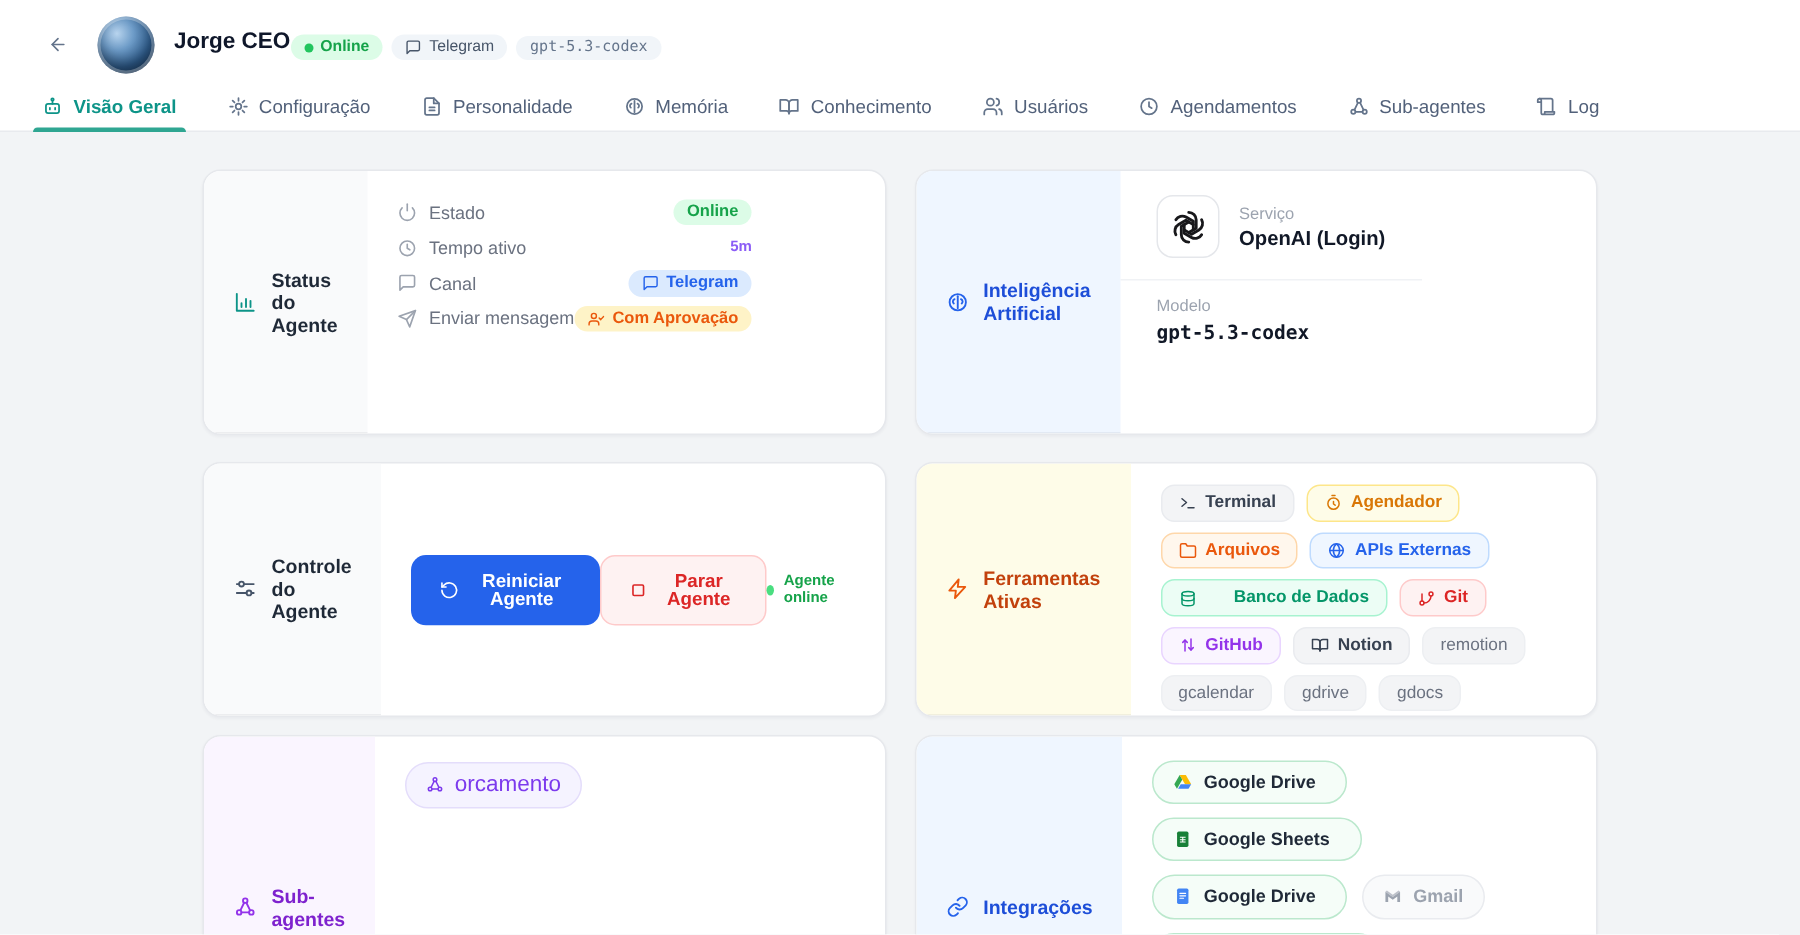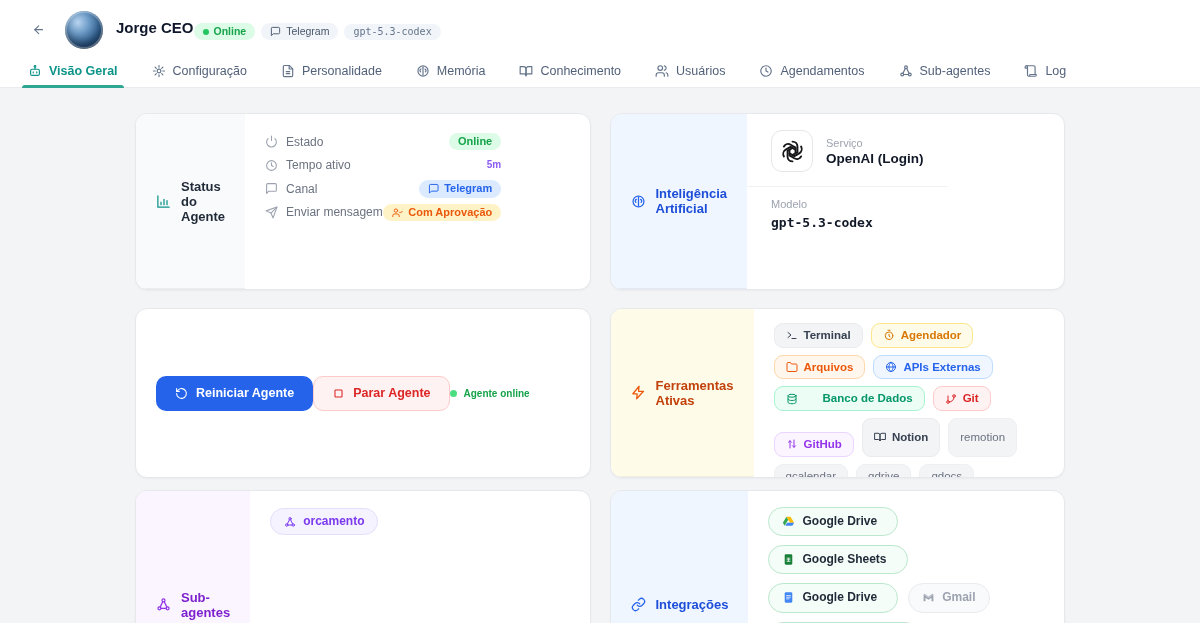--- a/index.html
+++ b/index.html
@@ -90,26 +90,26 @@
   
   .chips { display:flex; flex-wrap:wrap; gap:7px 8px; padding:14px 20px; align-content:flex-start; }
   .chip { display:inline-flex; align-items:center; gap:6px; font-size:11.5px; font-weight:600; padding:5px 11px; border-radius:9px; border:1px solid transparent; line-height:1.1; cursor:pointer; }
   .chip .ic { display:flex; font-size:12px; }
   .v-gray-dark { background:#f3f4f6; color:#374151; border-color:#e9ebef;justify-content:flex-end; }
   .v-amber    { background:#fefce8; color:#d97706; border-color:#fde68a;text-align:right; }
   .v-orange   { background:#fff7ed; color:#ea580c; border-color:#fed7aa; }
   .v-blue     { background:#eff6ff; color:#2563eb; border-color:#bfdbfe; }
   .v-green    { background:#ecfdf5; color:#059669; border-color:#a7f3d0;gap:25px; }
   .v-red      { background:#fef2f2; color:#dc2626; border-color:#fecaca; }
-  .v-purple   { background:#faf5ff; color:#9333ea; border-color:#e9d5ff;margin-top:14px; }
+  .v-purple   { background:#faf5ff; color:#9333ea; border-color:#e9d5ff; }
   .v-gray     { background:#f3f4f6; color:#6b7280; border-color:#edeff2; font-weight:400; }
 
   
   .sub-body { padding:17px 20px; display:flex; flex-wrap:wrap; gap:8px; align-content:flex-start; }
-  .sub-chip { display:inline-flex; align-items:center; gap:7px; background:#f5f3ff; color:#7c3aed; border:1px solid #e4ddfb; border-radius:999px; padding:6px 13px; font-size:12px; font-weight:700; line-height:1.1; cursor:pointer; }
+  .sub-chip { display:inline-flex; align-items:center; gap:7px; background:#f5f3ff; color:#7c3aed; border:1px solid #e4ddfb; border-radius:999px; padding:6px 13px; font-size:15px; font-weight:400; line-height:1.1; cursor:pointer; }
   .sub-chip .ic { display:flex; font-size:12px; }
 
   
   .int-body { padding:16px 20px; display:flex; flex-wrap:wrap; gap:9px 10px; align-content:flex-start; }
   .int-chip { display:inline-flex; align-items:center; gap:7px; font-size:12px; font-weight:600; padding:7px 13px; border-radius:999px; border:1px solid; line-height:1.1; cursor:pointer; }
   .int-chip .ic { display:flex; font-size:13px; }
   .int-chip .chk { display:flex; font-size:13px; color:#16a34a; }
   .int-chip.on  { background:#f5fdf8; border-color:#bbe8cd; color:#1f2937; }
   .int-chip.off { background:#f9fafb; border-color:#e9ebef; color:#9ca3af; }
 </style>
@@ -362,20 +362,31 @@
           <div class="ai-div"></div>
           <div class="mini-label">Modelo</div>
           <div class="model-value">gpt-5.3-codex</div>
         </div>
       </div>
     </div>
 
     <div class="row r2">
 
       <div class="card control">
+        <div class="card-h h-plain">
+          <span class="ic">
+              <svg viewBox="0 0 24 24" fill="none" stroke="currentColor" stroke-width="2" stroke-linecap="round" stroke-linejoin="round">
+                <circle cx="8" cy="7" r="2.6"></circle>
+                <path d="M3 7h2.4M10.6 7H21"></path>
+                <circle cx="16" cy="16.5" r="2.6"></circle>
+                <path d="M3 16.5h10.4M18.6 16.5H21"></path>
+              </svg>
+            </span>
+          <span>Controle do Agente</span>
+        </div>
         <div class="ctrl-body">
           <button class="btn btn-restart">
             <span class="ic">
                 <svg viewBox="0 0 24 24" fill="none" stroke="currentColor" stroke-width="2" stroke-linecap="round" stroke-linejoin="round">
                   <path d="M3 12a9 9 0 1 0 2.6-6.4L3 8"></path>
                   <path d="M3 3v5h5"></path>
                 </svg>
               </span>
             <span>Reiniciar Agente</span>
           </button>

